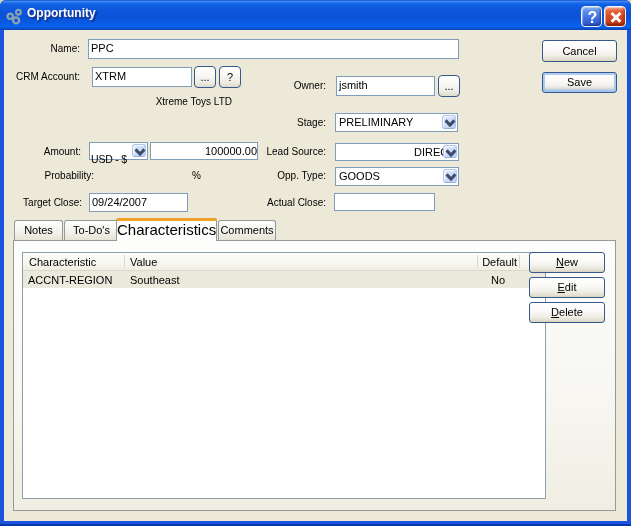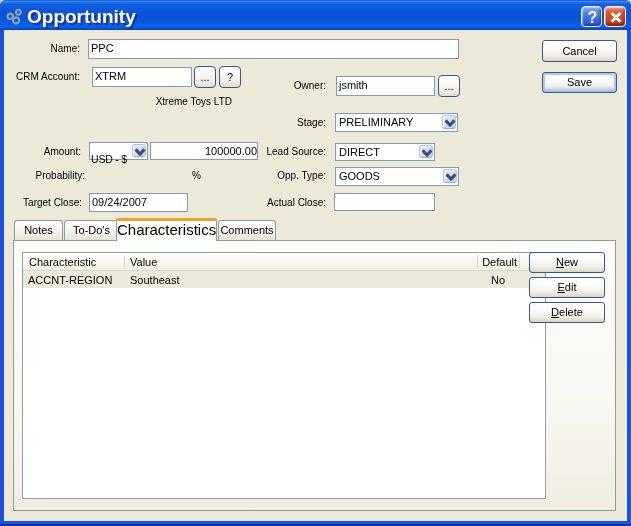--- a/index.html
+++ b/index.html
@@ -5,21 +5,21 @@
 *{margin:0;padding:0;box-sizing:border-box}
 html,body{width:631px;height:526px;overflow:hidden;background:#D8D1BB;
   font-family:"Liberation Sans",sans-serif;}
 #win{position:absolute;left:0;top:0;width:631px;height:526px;
   background:#1A54DE;border-radius:6px 6px 0 0;}
 #body{position:absolute;left:4px;right:4px;top:30px;bottom:5px;background:#ECE9D8;}
 #bottomline{position:absolute;left:0;right:0;bottom:0;height:2px;background:#0A36AC;}
 
 #title{position:absolute;left:0;top:0;width:631px;height:30px;border-radius:6px 6px 0 0;
   background:linear-gradient(180deg,#0F47C6 0%,#3F8DF4 4%,#2775EC 8%,#1160E2 14%,#0B55DA 38%,#0A53D7 58%,#0A5AE4 76%,#0763F2 88%,#0956D2 94%,#0A41B8 100%);}
-#title .cap{position:absolute;left:27px;top:6px;color:#fff;font-weight:bold;font-size:19px;
+#title .cap{position:absolute;left:27px;top:6px;color:#fff;font-weight:bold;font-size:12px;
   text-shadow:1px 1px 0 #1C3D9E,2px 2px 1px rgba(10,30,110,.55);letter-spacing:0px;}
 #icon{position:absolute;left:7px;top:6px;}
 .tbtn{position:absolute;top:6px;width:21px;height:21px;border-radius:4px;
   border:1px solid #F0F3FA;}
 #helpbtn{left:581px;background:linear-gradient(180deg,#88AFF2 0%,#5B8BE9 25%,#3765DB 70%,#2A53C8 100%);
   box-shadow:inset 1px 1px 1px rgba(255,255,255,.45), inset -1px -1px 2px rgba(0,10,80,.5);}
 #closebtn{left:604px;width:22px;background:linear-gradient(180deg,#F2A88C 0%,#E4633C 20%,#D94E26 45%,#CA3F18 78%,#B43210 100%);
   box-shadow:inset 1px 1px 1px rgba(255,255,255,.5), inset -1px -2px 3px rgba(110,15,0,.55);}
 .tbtn svg{position:absolute;left:0;top:0;}
 
@@ -80,21 +80,21 @@
     <div class="tbtn" id="closebtn">
         <svg width="22" height="21" viewBox="0 0 22 21">
           <path d="M6.6 6 L15.4 14.8 M15.4 6 L6.6 14.8" stroke="#fff" stroke-width="3"></path>
         </svg>
       </div>
   </div>
 
   <div class="lab" style="left:0px;top:42px;width:80px;">Name:</div>
   <div class="lab" style="left:0px;top:70px;width:80px;">CRM Account:</div>
   <div class="lab" style="left:0px;top:145px;width:81px;">Amount:</div>
-  <div class="lab" style="left:4px;top:169px;width:81px;">Probability:</div>
+  <div class="lab" style="left:13px;top:169px;width:81px;">Probability:</div>
   <div class="lab" style="left:0px;top:196px;width:82px;">Target Close:</div>
 
   <div class="lab" style="left:200px;top:116px;width:126px;">Stage:</div>
   <div class="lab" style="left:200px;top:79px;width:126px;">Owner:</div>
   <div class="lab" style="left:200px;top:145px;width:126px;">Lead Source:</div>
   <div class="lab" style="left:200px;top:169px;width:126px;">Opp. Type:</div>
   <div class="lab" style="left:200px;top:196px;width:126px;">Actual Close:</div>
 
   <div class="inp" style="left:88px;top:39px;width:371px;height:20px;">PPC</div>
   <div class="inp" style="left:92px;top:67px;width:100px;height:20px;">XTRM</div>
@@ -111,21 +111,21 @@
         </svg>
       </div></div>
 
   <div class="cmb" style="left:89px;top:142px;width:59px;height:18px;padding:8px 1px;font-size:10.5px;letter-spacing:-0.2px;">USD - $
     <div class="arw">
         <svg width="12" height="10" viewBox="0 0 12 10">
           <path d="M1.6 2.4 L6 7 L10.4 2.4" fill="none" stroke="#3D4C68" stroke-width="3"></path>
         </svg>
       </div></div>
   <div class="inp" style="left:150px;top:142px;width:108px;height:18px;text-align:right;padding-right:0;">100000.00</div>
-  <div class="cmb" style="left:335px;top:143px;width:100px;height:18px;">DIRECT
+  <div class="cmb" style="left:335px;top:143px;width:124px;height:18px;text-align:right;">DIRECT
     <div class="arw">
         <svg width="12" height="10" viewBox="0 0 12 10">
           <path d="M1.6 2.4 L6 7 L10.4 2.4" fill="none" stroke="#3D4C68" stroke-width="3"></path>
         </svg>
       </div></div>
 
   <div class="lab" style="left:192px;top:169px;width:20px;text-align:left;">%</div>
   <div class="cmb" style="left:335px;top:167px;width:124px;height:19px;">GOODS
     <div class="arw">
         <svg width="12" height="10" viewBox="0 0 12 10">

